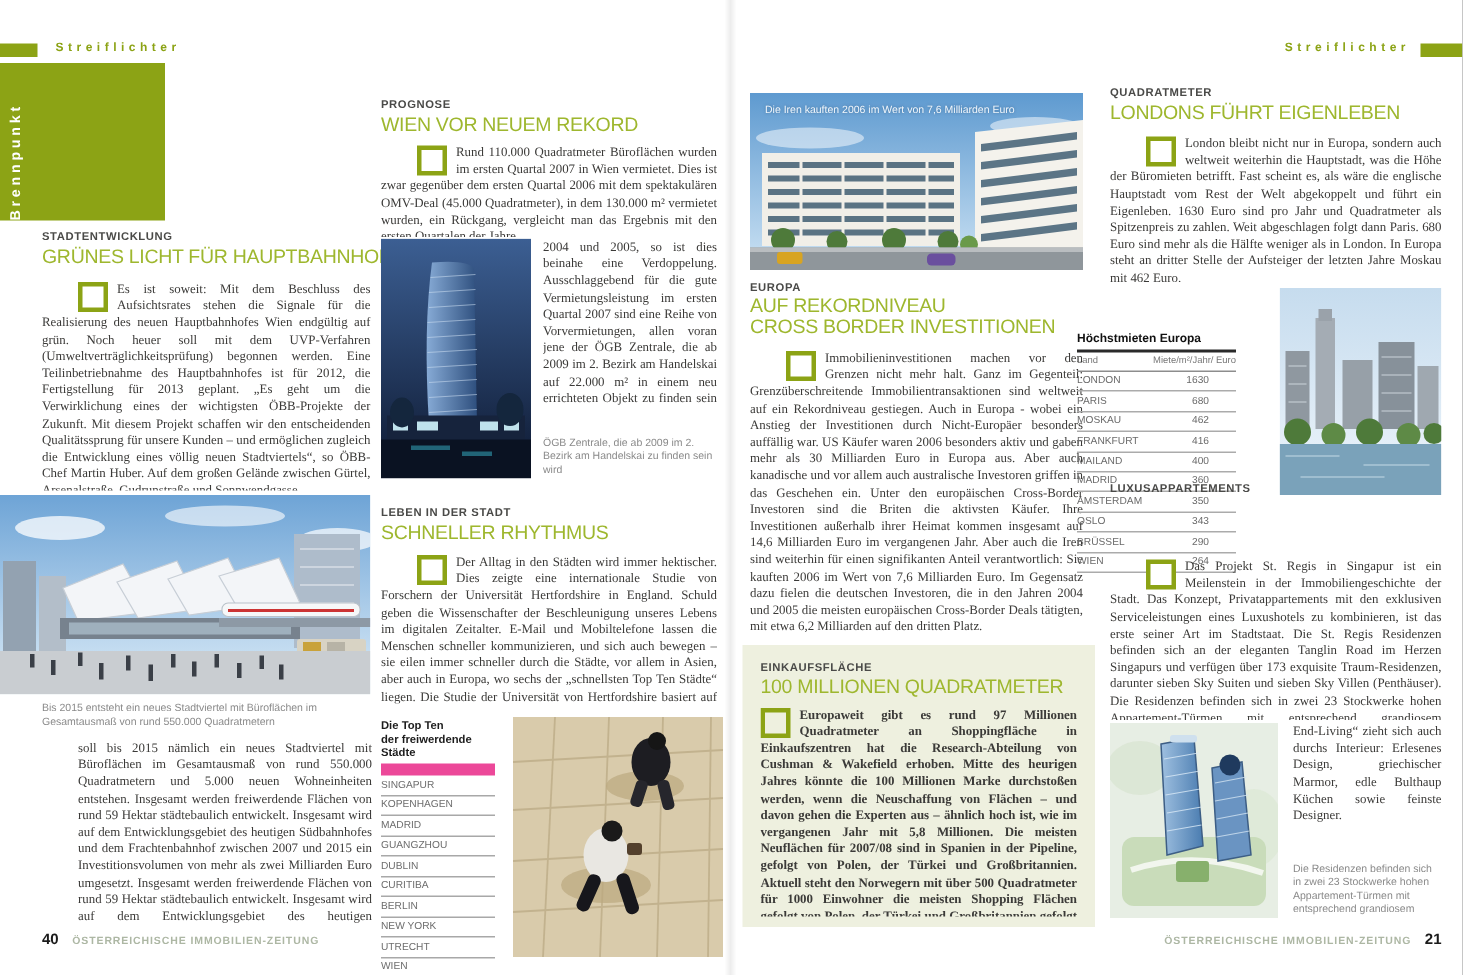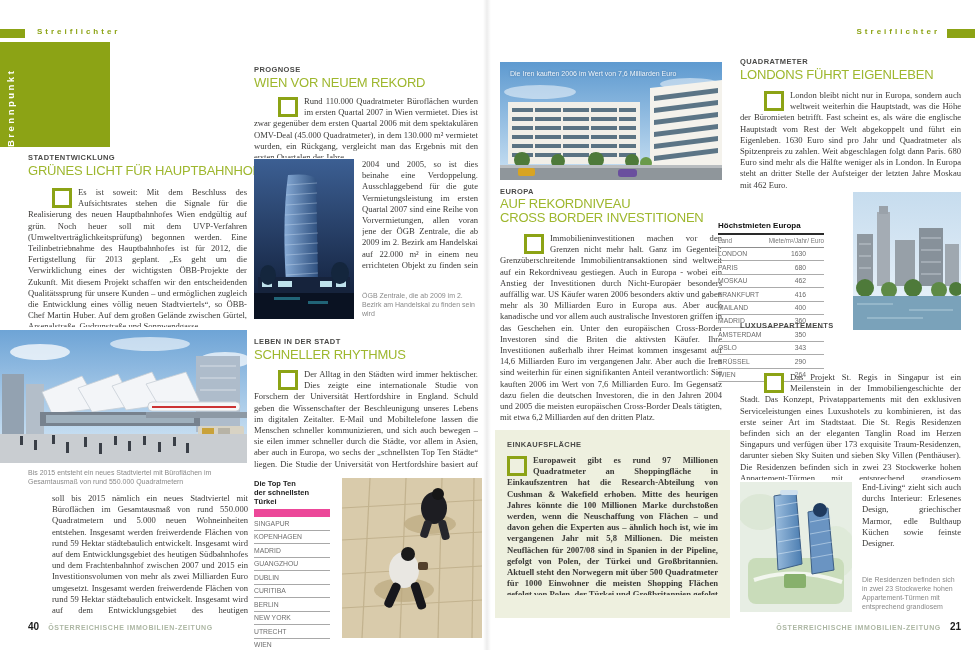--- a/index.html
+++ b/index.html
@@ -183,21 +183,21 @@
 
   <div class="abs kicker" style="left:254px;top:337px;">LEBEN IN DER STADT</div>
   <div class="abs title" style="left:254px;top:348px;">SCHNELLER RHYTHMUS</div>
   <div class="abs body" style="left:254px;top:369px;width:224px;height:100px;">
     <span class="sq"></span><span>Der Alltag in den Städten wird immer hektischer. Dies zeigte eine internationale Studie von Forschern der Universität Hertfordshire in England. Schuld geben die Wissenschafter der Beschleunigung unseres Lebens im digitalen Zeitalter. E-Mail und Mobiltelefone lassen die Menschen schneller kommunizieren, und sich auch bewegen – sie eilen immer schneller durch die Städte, vor allem in Asien, aber auch in Europa, wo sechs der „schnellsten Top Ten Städte“ liegen. Die Studie der Universität von Hertfordshire basiert auf Ergebnissen.</span>
   </div>
 
   <div class="abs" style="left:254px;top:479px;width:76px;">
     <div class="tl-head">
       <div>Die Top Ten</div>
-      <div>der schnellsten Türkei</div>
+      <div>der freiwerdende Städte</div>
     </div>
     <div class="tl-item">SINGAPUR</div>
     <div class="tl-item">KOPENHAGEN</div>
     <div class="tl-item">MADRID</div>
     <div class="tl-item">GUANGZHOU</div>
     <div class="tl-item">DUBLIN</div>
     <div class="tl-item">CURITIBA</div>
     <div class="tl-item">BERLIN</div>
     <div class="tl-item">NEW YORK</div>
     <div class="tl-item">UTRECHT</div>
@@ -291,20 +291,21 @@
   <div class="abs title wrap2" style="left:500px;top:197px;width:225px;">
     <div>AUF REKORDNIVEAU</div>
     <div>CROSS BORDER INVESTITIONEN</div>
   </div>
   <div class="abs body" style="left:500px;top:233px;width:222px;height:196px;">
     <span class="sq"></span><span>Immobilieninvestitionen machen vor den Grenzen nicht mehr halt. Ganz im Gegenteil: Grenzüberschreitende Immobilientransaktionen sind weltweit auf ein Rekordniveau gestiegen. Auch in Europa - wobei ein Anstieg der Investitionen durch Nicht-Europäer besonders auffällig war. US Käufer waren 2006 besonders aktiv und gaben mehr als 30 Milliarden Euro in Europa aus. Aber auch kanadische und vor allem auch australische Investoren griffen in das Geschehen ein. Unter den europäischen Cross-Border Investoren sind die Briten die aktivsten Käufer. Ihre Investitionen außerhalb ihrer Heimat kommen insgesamt auf 14,6 Milliarden Euro im vergangenen Jahr. Aber auch die Iren sind weiterhin für einen signifikanten Anteil verantwortlich: Sie kauften 2006 im Wert von 7,6 Milliarden Euro. Im Gegensatz dazu fielen die deutschen Investoren, die in den Jahren 2004 und 2005 die meisten europäischen Cross-Border Deals tätigten, mit etwa 6,2 Milliarden auf den dritten Platz.</span>
   </div>
 
   <div class="abs greenbox" style="left:495px;top:430px;width:235px;height:188px;padding:10px 12px;box-sizing:border-box;">
     <div class="kicker">EINKAUFSFLÄCHE</div>
+    <div class="title" style="margin-top:2px;">100 MILLIONEN QUADRATMETER</div>
     <div class="body" style="margin-top:6px;height:140px;font-weight:bold;">
       <span class="sq noind" style="background:#eef0df;"></span><span>Europaweit gibt es rund 97 Millionen Quadratmeter an Shoppingfläche in Einkaufszentren hat die Research-Abteilung von Cushman &amp; Wakefield erhoben. Mitte des heurigen Jahres könnte die 100 Millionen Marke durchstoßen werden, wenn die Neuschaffung von Flächen – und davon gehen die Experten aus – ähnlich hoch ist, wie im vergangenen Jahr mit 5,8 Millionen. Die meisten Neuflächen für 2007/08 sind in Spanien in der Pipeline, gefolgt von Polen, der Türkei und Großbritannien. Aktuell steht den Norwegern mit über 500 Quadratmeter für 1000 Einwohner die meisten Shopping Flächen gefolgt von Polen, der Türkei und Großbritannien gefolgt von Polen, der Türkei und Großbritannien zur Verfügung.</span>
     </div>
   </div>
 
   <div class="abs hdr-text" style="left:740px;top:27px;width:200px;text-align:right;">Streiflichter</div>
   <div class="abs hdr-bar" style="left:947px;top:29px;width:28px;"></div>
 
   <div class="abs kicker" style="left:740px;top:57px;">QUADRATMETER</div>
   <div class="abs title" style="left:740px;top:68px;">LONDONS FÜHRT EIGENLEBEN</div>

